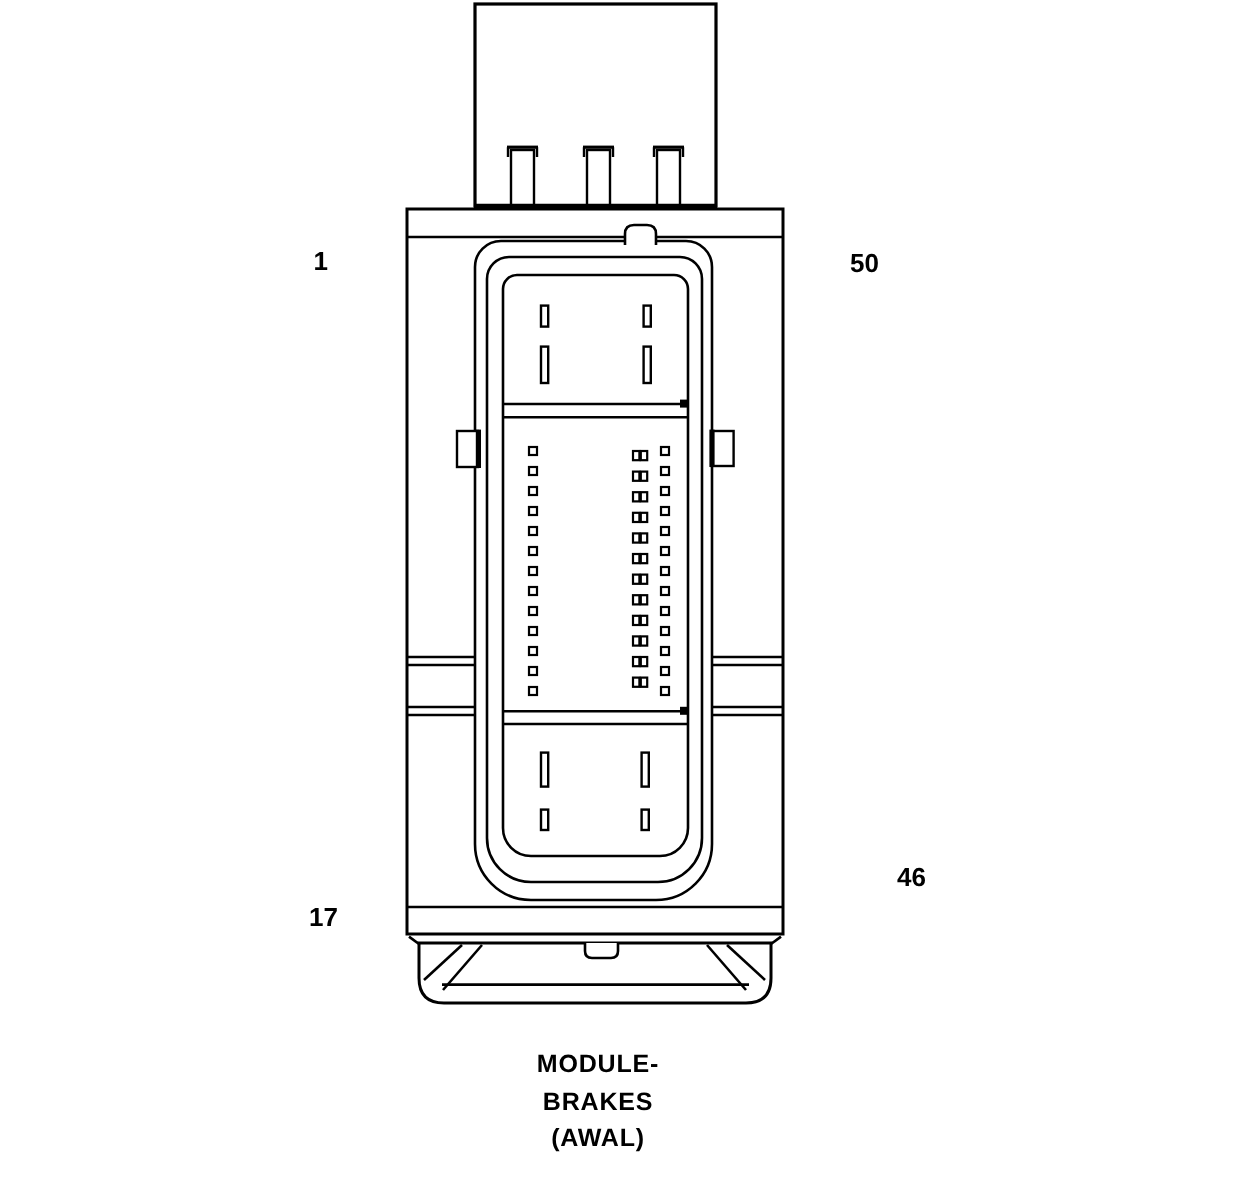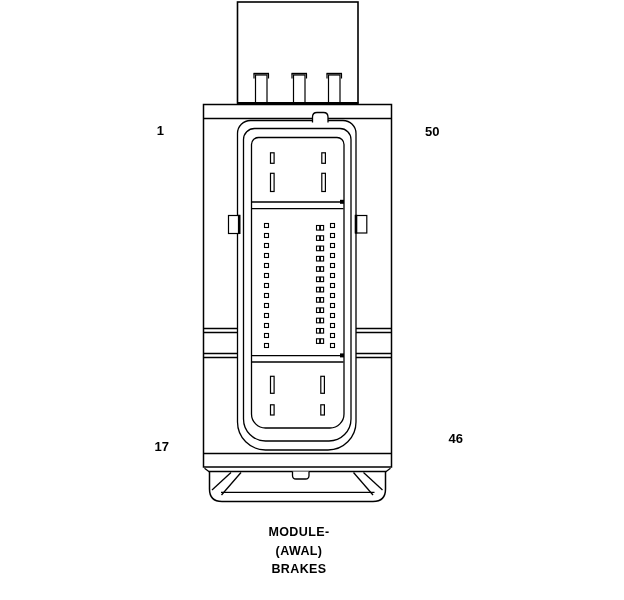--- a/index.html
+++ b/index.html
@@ -11,21 +11,21 @@
     overflow:hidden;
   }
   #line-art{position:absolute;left:0;top:0;}
   .corner-label{
     position:absolute;
     font-size:13px;font-weight:bold;color:#000;
     line-height:14px;
   }
   #label-pin1{left:148px;top:124px;width:16px;text-align:right;}
   #label-pin30{left:425px;top:125px;width:20px;text-align:left;}
-  #label-pin17{left:148px;top:440px;width:21px;text-align:right;}
+  #label-pin17{left:148px;top:452px;width:21px;text-align:right;}
   #label-pin46{left:443px;top:432px;width:20px;text-align:right;}
   #caption{
     position:absolute;
     left:219px;top:523px;width:160px;
     text-align:center;color:#000;
   }
   .caption-line{
     font-size:12.5px;font-weight:bold;
     line-height:18.6px;letter-spacing:0.4px;
     white-space:nowrap;
@@ -180,16 +180,16 @@
     </g>
   </svg>
 
   <div id="label-pin1" class="corner-label">1</div>
   <div id="label-pin30" class="corner-label">50</div>
   <div id="label-pin17" class="corner-label">17</div>
   <div id="label-pin46" class="corner-label">46</div>
 
   <div id="caption">
     <div class="caption-line">MODULE-</div>
+    <div class="caption-line">BRAKES</div>
     <div class="caption-line">(AWAL)</div>
-    <div class="caption-line">BRAKES</div>
   </div>
 </div>
 
 </body></html>

